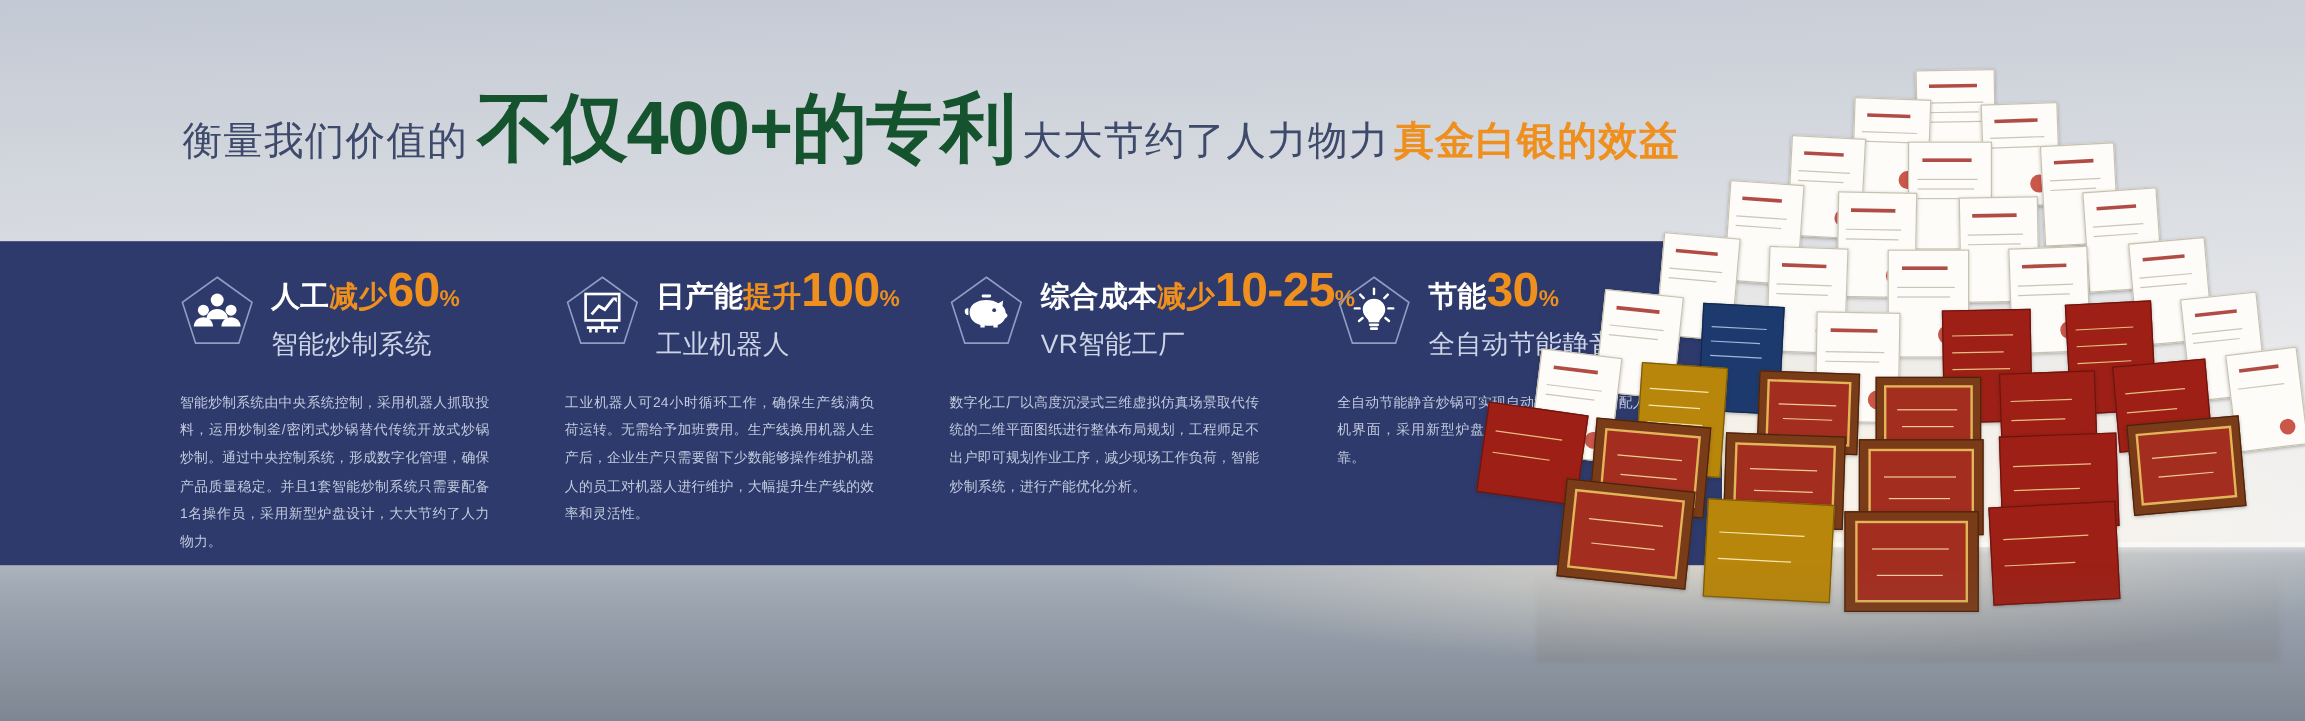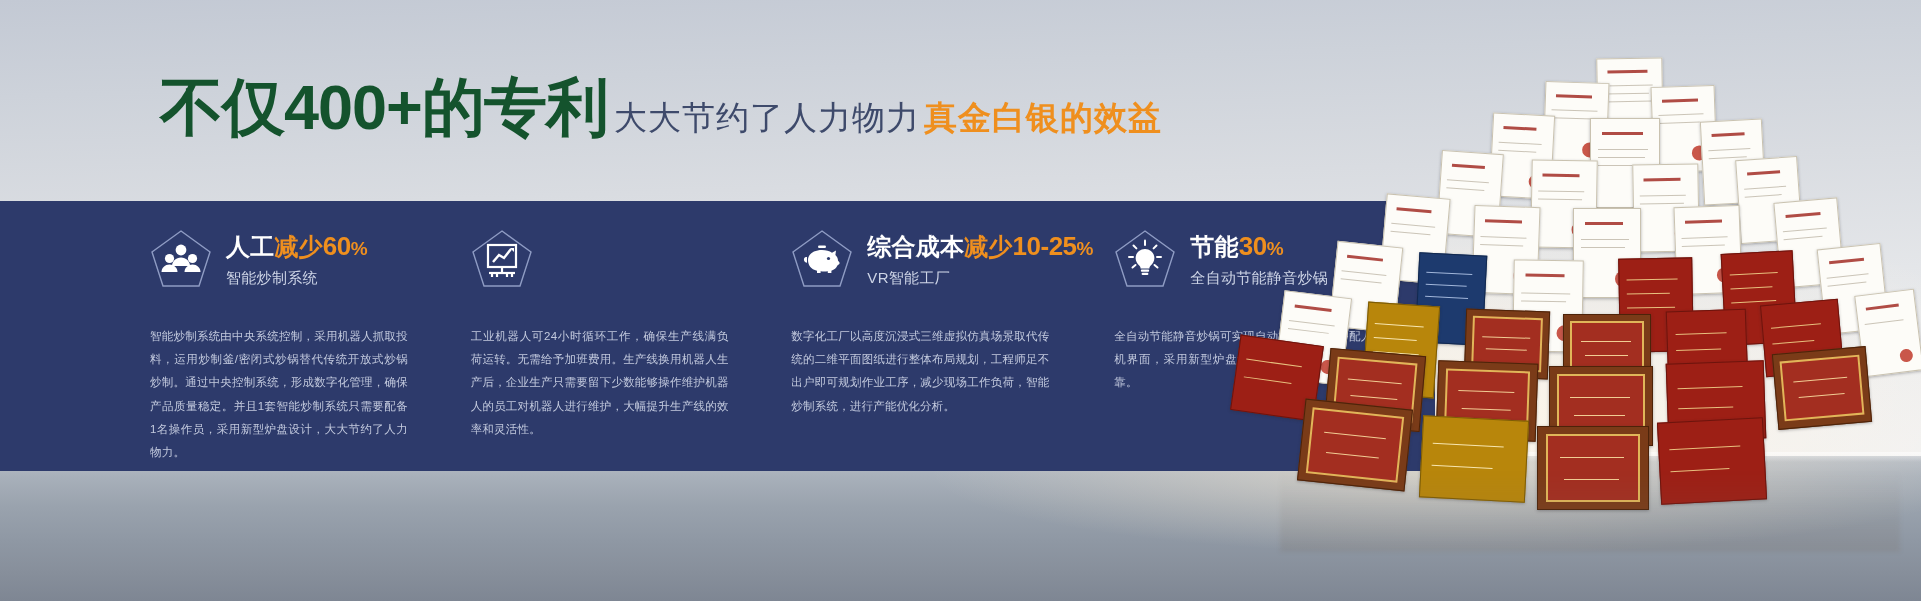--- a/index.html
+++ b/index.html
@@ -66,24 +66,24 @@
   .penta{
     width:62px;height:60px;flex:0 0 62px;margin-right:14px;position:relative;
   }
   .penta svg{display:block;}
   .feat-text{padding-top:2px;}
   .feat-title{
     font-size:24px;font-weight:bold;color:#ffffff;white-space:nowrap;line-height:1.15;
     letter-spacing:.2px;
   }
   .feat-title .amber{color:#ef8f1e;}
-  .feat-title .amber-num{color:#ef8f1e;font-size:26px;letter-spacing:-.5px;}
+  .feat-title .amber-num{color:#ef8f1e;font-size:40px;letter-spacing:-.5px;}
   .feat-title .amber-pct{color:#ef8f1e;font-size:19px;}
   .feat-sub{
-    font-size:15px;color:#cdd4e6;font-weight:400;margin-top:7px;white-space:nowrap;
+    font-size:22px;color:#cdd4e6;font-weight:400;margin-top:7px;white-space:nowrap;
     letter-spacing:.3px;
   }
   .feat-body{
     font-size:11.5px;line-height:2.02;color:#c3cade;margin-top:22px;
     text-align:justify;letter-spacing:.2px;width:258px;
   }
 
   
   .certs{position:absolute;left:1215px;top:48px;width:706px;height:470px;}
   .cert{
@@ -121,20 +121,21 @@
 
 <div class="stage">
 
   <div class="bg-sky"></div>
   <div class="bg-sky-glow"></div>
   <div class="bg-sea"></div>
   <div class="bg-sea-shine"></div>
   <div class="bg-horizon"></div>
 
   <div class="headline">
+    <span class="hl-soft">衡量我们价值的</span>
     <span class="hl-big">不仅400+的专利</span>
     <span class="hl-soft">大大节约了人力物力</span>
     <span class="hl-gold">真金白银的效益</span>
   </div>
 
   <div class="panel">
     <div class="panel-inner">
 
       <div class="feature">
         <div class="feat-head">
@@ -169,20 +170,24 @@
                 <polyline points="22,33 28,26 33,29 40,20" stroke-width="2.4"></polyline>
                 <line x1="31" y1="38" x2="31" y2="44"></line>
                 <line x1="21" y1="44" x2="21" y2="48"></line>
                 <line x1="26" y1="44" x2="26" y2="48"></line>
                 <line x1="36" y1="44" x2="36" y2="48"></line>
                 <line x1="41" y1="44" x2="41" y2="48"></line>
                 <line x1="18" y1="44" x2="44" y2="44"></line>
               </g>
               <polygon points="39,19 43,19 43,23" fill="#ffffff"></polygon>
             </svg>
+          </div>
+          <div class="feat-text">
+            <div class="feat-title"><span>日产能</span><span class="amber">提升</span><span class="amber-num">100</span><span class="amber-pct">%</span></div>
+            <div class="feat-sub">工业机器人</div>
           </div>
         </div>
         <div class="feat-body">工业机器人可24小时循环工作，确保生产线满负荷运转。无需给予加班费用。生产线换用机器人生产后，企业生产只需要留下少数能够操作维护机器人的员工对机器人进行维护，大幅提升生产线的效率和灵活性。</div>
       </div>
 
       <div class="feature">
         <div class="feat-head">
           <div class="penta">
             <svg width="62" height="60" viewBox="0 0 62 60">
               <polygon points="31,2 60,23 49,57 13,57 2,23" fill="none" stroke="#8f9cc4" stroke-width="1.4"></polygon>

